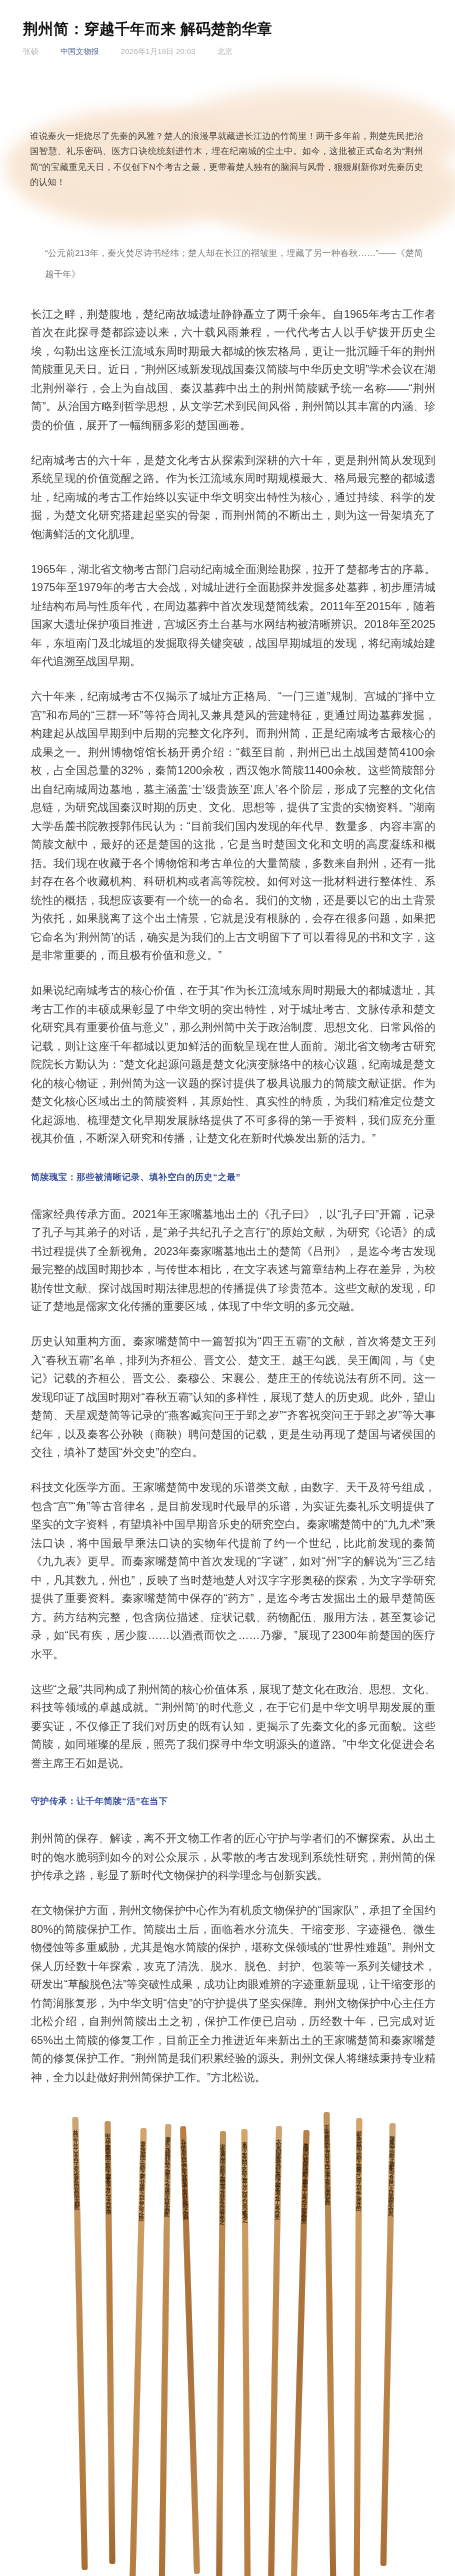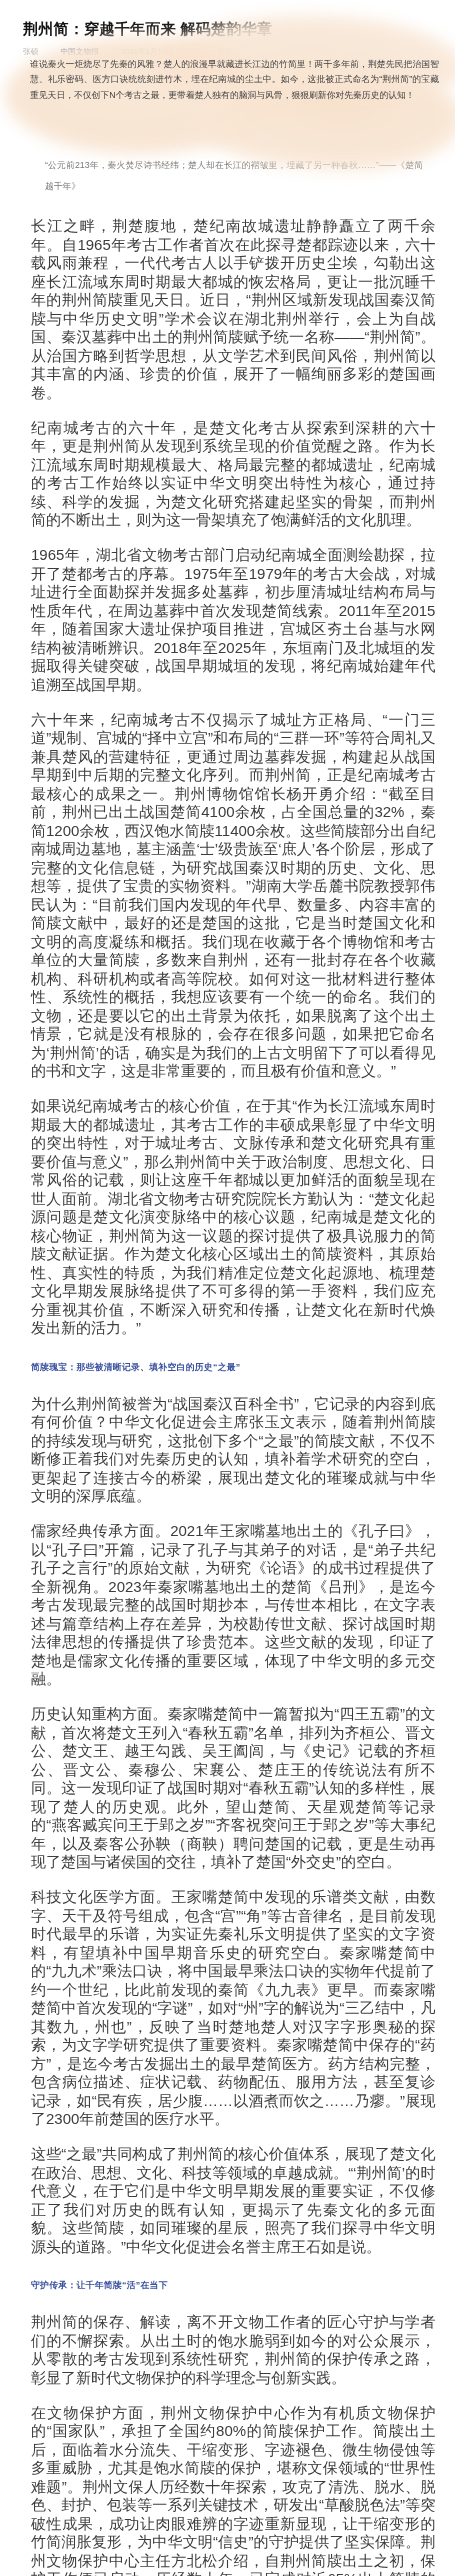--- a/index.html
+++ b/index.html
@@ -4,31 +4,31 @@
 <style>
   html,body{margin:0;padding:0;background:#ffffff;}
   body{width:455px;font-family:"Liberation Sans","DejaVu Sans",sans-serif;-webkit-font-smoothing:antialiased;}
   .page{position:relative;width:455px;height:3298px;overflow:hidden;background:#fff;}
 
   .head{padding:17.5px 23px 0 23px;}
   .title{font-size:15px;line-height:1.45;font-weight:bold;color:#141414;letter-spacing:0.3px;}
   .byline{margin-top:7.7px;font-size:7.7px;color:#b2b2b2;display:flex;gap:22px;align-items:center;}
   .byline .account{color:#576b95;}
 
-  .intro-wrap{position:relative;padding:0 16px 0 30px;}
+  .intro-wrap{position:relative;margin-top:72px;padding:0 32px 0 30px;}
   .blob{position:absolute;filter:blur(7.2px);opacity:.9;z-index:0;}
   .blob.b1{left:155px;top:-42px;width:309px;height:98px;background:radial-gradient(ellipse at 50% 50%,#f8e4d0 0%,#f9e8d8 70%,rgba(249,232,216,0) 100%);border-radius:48% 52% 55% 45%/60% 55% 45% 40%;}
   .blob.b2{left:5.2px;top:-20.6px;width:268px;height:118px;background:radial-gradient(ellipse at 45% 50%,#f9e6d3 0%,#f8e3cf 65%,rgba(248,227,207,0) 100%);border-radius:55% 45% 50% 50%/50% 60% 40% 50%;}
   .blob.b3{left:196px;top:10.3px;width:268px;height:103px;background:radial-gradient(ellipse at 55% 45%,#f7e0ca 0%,#f9e7d5 70%,rgba(249,231,213,0) 100%);border-radius:50% 50% 42% 58%/55% 48% 52% 45%;}
   .intro{position:relative;z-index:1;font-size:8.8px;line-height:15.5px;color:#404040;text-align:justify;}
 
   .epigraph{margin-top:52px;padding:0 32px 0 45px;font-size:8.8px;line-height:21px;color:#787878;text-align:justify;}
 
   .content{padding:19.6px 19.6px 0 31px;}
-  .content p.body{font-size:15px;line-height:18.5px;color:#3c3c3c;text-align:justify;margin:0 0 16.5px 0;}
+  .content p.body{font-size:11px;line-height:18.5px;color:#3c3c3c;text-align:justify;margin:0 0 16.5px 0;}
   .content h2{font-size:8.8px;line-height:12.4px;color:#3a519f;font-weight:bold;margin:23px 0 21.6px 0;letter-spacing:0.3px;}
 
   .figure1{position:relative;height:496px;margin:7.2px 0 0 0;background:#fff;}
   .slip{position:absolute;width:6.2px;border-radius:2.1px;overflow:hidden;box-shadow:0 0 0.5px rgba(90,50,10,.5);}
   .slip span{display:block;writing-mode:vertical-rl;text-orientation:upright;font-size:5.2px;letter-spacing:3.6px;font-weight:bold;color:#241403;opacity:.82;padding-top:8.2px;margin-left:0.5px;}
   .sa{background:linear-gradient(180deg,#cfa573 0%,#c08a4e 35%,#b87f42 70%,#aa6e35 100%);}
   .sb{background:linear-gradient(180deg,#c2935b 0%,#b67c40 40%,#c08a4e 75%,#9f6530 100%);}
   .sc{background:linear-gradient(180deg,#d4a468 0%,#c79257 45%,#b57a3e 100%);}
   .sd{background:linear-gradient(180deg,#b97f45 0%,#a96f38 50%,#c08a4e 100%);}
 
@@ -66,21 +66,20 @@
 
   <div class="epigraph">“公元前213年，秦火焚尽诗书经纬；楚人却在长江的褶皱里，埋藏了另一种春秋……”——《楚简越千年》</div>
 
   <div class="content">
     <p class="body">长江之畔，荆楚腹地，楚纪南故城遗址静静矗立了两千余年。自1965年考古工作者首次在此探寻楚都踪迹以来，六十载风雨兼程，一代代考古人以手铲拨开历史尘埃，勾勒出这座长江流域东周时期最大都城的恢宏格局，更让一批沉睡千年的荆州简牍重见天日。近日，“荆州区域新发现战国秦汉简牍与中华历史文明”学术会议在湖北荆州举行，会上为自战国、秦汉墓葬中出土的荆州简牍赋予统一名称——“荆州简”。从治国方略到哲学思想，从文学艺术到民间风俗，荆州简以其丰富的内涵、珍贵的价值，展开了一幅绚丽多彩的楚国画卷。</p>
     <p class="body">纪南城考古的六十年，是楚文化考古从探索到深耕的六十年，更是荆州简从发现到系统呈现的价值觉醒之路。作为长江流域东周时期规模最大、格局最完整的都城遗址，纪南城的考古工作始终以实证中华文明突出特性为核心，通过持续、科学的发掘，为楚文化研究搭建起坚实的骨架，而荆州简的不断出土，则为这一骨架填充了饱满鲜活的文化肌理。</p>
     <p class="body">1965年，湖北省文物考古部门启动纪南城全面测绘勘探，拉开了楚都考古的序幕。1975年至1979年的考古大会战，对城址进行全面勘探并发掘多处墓葬，初步厘清城址结构布局与性质年代，在周边墓葬中首次发现楚简线索。2011年至2015年，随着国家大遗址保护项目推进，宫城区夯土台基与水网结构被清晰辨识。2018年至2025年，东垣南门及北城垣的发掘取得关键突破，战国早期城垣的发现，将纪南城始建年代追溯至战国早期。</p>
     <p class="body">六十年来，纪南城考古不仅揭示了城址方正格局、“一门三道”规制、宫城的“择中立宫”和布局的“三群一环”等符合周礼又兼具楚风的营建特征，更通过周边墓葬发掘，构建起从战国早期到中后期的完整文化序列。而荆州简，正是纪南城考古最核心的成果之一。荆州博物馆馆长杨开勇介绍：“截至目前，荆州已出土战国楚简4100余枚，占全国总量的32%，秦简1200余枚，西汉饱水简牍11400余枚。这些简牍部分出自纪南城周边墓地，墓主涵盖‘士’级贵族至‘庶人’各个阶层，形成了完整的文化信息链，为研究战国秦汉时期的历史、文化、思想等，提供了宝贵的实物资料。”湖南大学岳麓书院教授郭伟民认为：“目前我们国内发现的年代早、数量多、内容丰富的简牍文献中，最好的还是楚国的这批，它是当时楚国文化和文明的高度凝练和概括。我们现在收藏于各个博物馆和考古单位的大量简牍，多数来自荆州，还有一批封存在各个收藏机构、科研机构或者高等院校。如何对这一批材料进行整体性、系统性的概括，我想应该要有一个统一的命名。我们的文物，还是要以它的出土背景为依托，如果脱离了这个出土情景，它就是没有根脉的，会存在很多问题，如果把它命名为‘荆州简’的话，确实是为我们的上古文明留下了可以看得见的书和文字，这是非常重要的，而且极有价值和意义。”</p>
     <p class="body">如果说纪南城考古的核心价值，在于其“作为长江流域东周时期最大的都城遗址，其考古工作的丰硕成果彰显了中华文明的突出特性，对于城址考古、文脉传承和楚文化研究具有重要价值与意义”，那么荆州简中关于政治制度、思想文化、日常风俗的记载，则让这座千年都城以更加鲜活的面貌呈现在世人面前。湖北省文物考古研究院院长方勤认为：“楚文化起源问题是楚文化演变脉络中的核心议题，纪南城是楚文化的核心物证，荆州简为这一议题的探讨提供了极具说服力的简牍文献证据。作为楚文化核心区域出土的简牍资料，其原始性、真实性的特质，为我们精准定位楚文化起源地、梳理楚文化早期发展脉络提供了不可多得的第一手资料，我们应充分重视其价值，不断深入研究和传播，让楚文化在新时代焕发出新的活力。”</p>
     <h2>简牍瑰宝：那些被清晰记录、填补空白的历史“之最”</h2>
-    <p class="body">为什么荆州简被誉为“战国秦汉百科全书”，它记录的内容到底有何价值？中华文化促进会主席张玉文表示，随着荆州简牍的持续发现与研究，这批创下多个“之最”的简牍文献，不仅不断修正着我们对先秦历史的认知，填补着学术研究的空白，更架起了连接古今的桥梁，展现出楚文化的璀璨成就与中华文明的深厚底蕴。</p>
     <p class="body">儒家经典传承方面。2021年王家嘴墓地出土的《孔子曰》，以“孔子曰”开篇，记录了孔子与其弟子的对话，是“弟子共纪孔子之言行”的原始文献，为研究《论语》的成书过程提供了全新视角。2023年秦家嘴墓地出土的楚简《吕刑》，是迄今考古发现最完整的战国时期抄本，与传世本相比，在文字表述与篇章结构上存在差异，为校勘传世文献、探讨战国时期法律思想的传播提供了珍贵范本。这些文献的发现，印证了楚地是儒家文化传播的重要区域，体现了中华文明的多元交融。</p>
     <p class="body">历史认知重构方面。秦家嘴楚简中一篇暂拟为“四王五霸”的文献，首次将楚文王列入“春秋五霸”名单，排列为齐桓公、晋文公、楚文王、越王勾践、吴王阖闾，与《史记》记载的齐桓公、晋文公、秦穆公、宋襄公、楚庄王的传统说法有所不同。这一发现印证了战国时期对“春秋五霸”认知的多样性，展现了楚人的历史观。此外，望山楚简、天星观楚简等记录的“燕客臧宾问王于郢之岁”“齐客祝突问王于郢之岁”等大事纪年，以及秦客公孙鞅（商鞅）聘问楚国的记载，更是生动再现了楚国与诸侯国的交往，填补了楚国“外交史”的空白。</p>
     <p class="body">科技文化医学方面。王家嘴楚简中发现的乐谱类文献，由数字、天干及符号组成，包含“宫”“角”等古音律名，是目前发现时代最早的乐谱，为实证先秦礼乐文明提供了坚实的文字资料，有望填补中国早期音乐史的研究空白。秦家嘴楚简中的“九九术”乘法口诀，将中国最早乘法口诀的实物年代提前了约一个世纪，比此前发现的秦简《九九表》更早。而秦家嘴楚简中首次发现的“字谜”，如对“州”字的解说为“三乙结中，凡其数九，州也”，反映了当时楚地楚人对汉字字形奥秘的探索，为文字学研究提供了重要资料。秦家嘴楚简中保存的“药方”，是迄今考古发掘出土的最早楚简医方。药方结构完整，包含病位描述、症状记载、药物配伍、服用方法，甚至复诊记录，如“民有疾，居少腹……以酒煮而饮之……乃瘳。”展现了2300年前楚国的医疗水平。</p>
     <p class="body">这些“之最”共同构成了荆州简的核心价值体系，展现了楚文化在政治、思想、文化、科技等领域的卓越成就。“‘荆州简’的时代意义，在于它们是中华文明早期发展的重要实证，不仅修正了我们对历史的既有认知，更揭示了先秦文化的多元面貌。这些简牍，如同璀璨的星辰，照亮了我们探寻中华文明源头的道路。”中华文化促进会名誉主席王石如是说。</p>
     <h2>守护传承：让千年简牍“活”在当下</h2>
     <p class="body">荆州简的保存、解读，离不开文物工作者的匠心守护与学者们的不懈探索。从出土时的饱水脆弱到如今的对公众展示，从零散的考古发现到系统性研究，荆州简的保护传承之路，彰显了新时代文物保护的科学理念与创新实践。</p>
     <p class="body">在文物保护方面，荆州文物保护中心作为有机质文物保护的“国家队”，承担了全国约80%的简牍保护工作。简牍出土后，面临着水分流失、干缩变形、字迹褪色、微生物侵蚀等多重威胁，尤其是饱水简牍的保护，堪称文保领域的“世界性难题”。荆州文保人历经数十年探索，攻克了清洗、脱水、脱色、封护、包装等一系列关键技术，研发出“草酸脱色法”等突破性成果，成功让肉眼难辨的字迹重新显现，让干缩变形的竹简润胀复形，为中华文明“信史”的守护提供了坚实保障。荆州文物保护中心主任方北松介绍，自荆州简牍出土之初，保护工作便已启动，历经数十年，已完成对近65%出土简牍的修复工作，目前正全力推进近年来新出土的王家嘴楚简和秦家嘴楚简的修复保护工作。“荆州简是我们积累经验的源头。荆州文保人将继续秉持专业精神，全力以赴做好荆州简保护工作。”方北松说。</p>
   </div>
 
   <div class="figure1">

